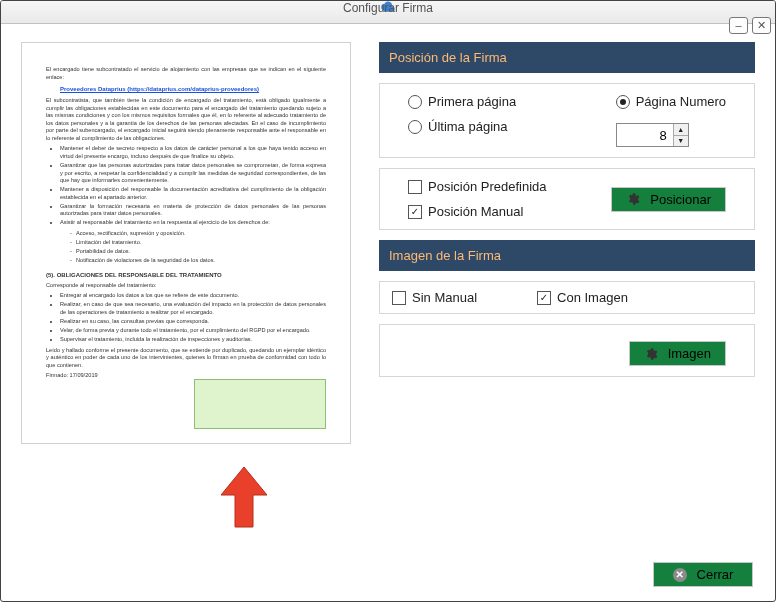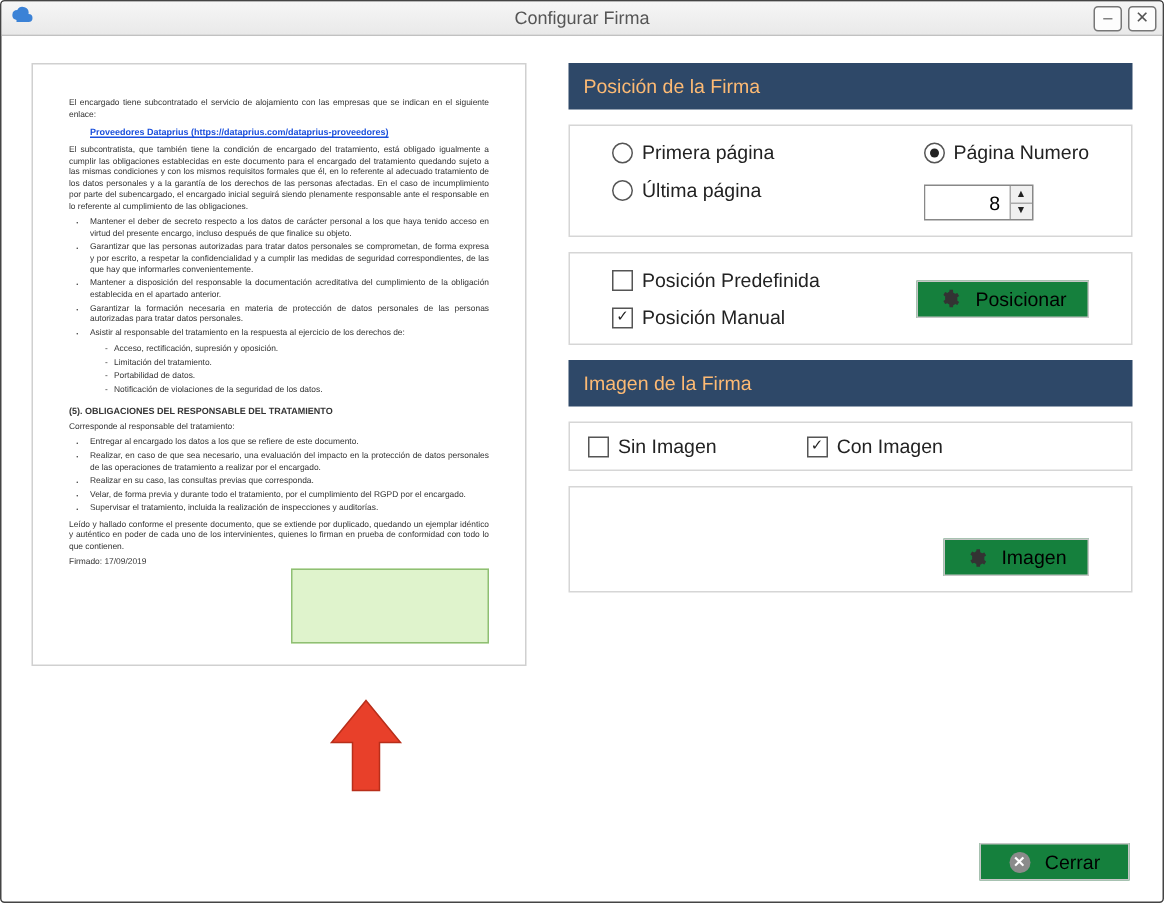--- a/index.html
+++ b/index.html
@@ -1,17 +1,17 @@
 <!DOCTYPE html>
 <html><head>
 <meta charset="utf-8">
 <style>
 html,body{margin:0;padding:0;font-family:'Segoe UI',Tahoma,sans-serif;font-size:12px;color:#222;background:#fff;}
 .window{width:776px;height:602px;border:1px solid #444;box-sizing:border-box;border-radius:3px;overflow:hidden;background:#fff;position:relative;}
-.titlebar{height:22px;background:linear-gradient(#f6f6f6,#e9e9e9);border-bottom:1px solid #c1c1c1;display:flex;align-items:center;position:relative;font-size:12px;color:#555;}
+.titlebar{height:22px;background:linear-gradient(#f6f6f6,#e9e9e9);border-bottom:1px solid #c1c1c1;display:flex;align-items:center;position:relative;font-size:12px;color:#555;flex-direction:column;}
 .titlebar .app-icon{width:16px;height:16px;margin:0 6px;display:flex;align-items:center;justify-content:center;}
 .titlebar .title{position:absolute;left:0;right:0;text-align:center;pointer-events:none;}
 .titlebar .win-btns{margin-left:auto;display:flex;gap:4px;padding-right:4px;}
 .titlebar .win-btn{width:17px;height:15px;border:1px solid #777;border-radius:3px;background:#fdfdfd;display:flex;align-items:center;justify-content:center;font-size:11px;line-height:1;cursor:pointer;}
 .header{background:#2e4868;color:#fff;padding:10px 16px;font-size:15px;font-weight:600;}
 .body{display:flex;gap:18px;padding:18px 20px 12px 20px;box-sizing:border-box;}
 .left-pane{width:340px;}
 .doc-preview{width:330px;height:402px;border:1px solid #d0d0d0;background:#fff;position:relative;box-sizing:border-box;padding:20px 24px 10px 24px;font-size:5.6px;line-height:1.35;color:#333;}
 .doc-preview p{margin:3px 0;}
 .doc-preview .link{color:#1a4fdc;font-weight:bold;text-decoration:underline;margin:4px 0 4px 14px;display:block;font-size:6px;}
@@ -155,31 +155,31 @@
           </button>
         </div>
       </div>
 
       <div class="section-head">Imagen de la Firma</div>
 
       <div class="panel" style="padding:8px 12px;">
         <div class="row" style="gap:60px;">
           <label class="check">
             <span class="c"></span>
-            <span>Sin Imagen</span>
+            <span>Sin Manual</span>
           </label>
           <label class="check">
             <span class="c on"></span>
             <span>Con Imagen</span>
           </label>
         </div>
       </div>
 
       <div class="panel">
-        <div style="text-align:right;margin-top:24px;">
+        <div style="text-align:right;margin-top:6px;">
           <button class="btn">
             <span class="gear">
               <svg viewBox="0 0 24 24">
                   <path fill="#333" d="M12 8a4 4 0 1 0 0 8 4 4 0 0 0 0-8zm9 4a7.9 7.9 0 0 0-.1-1.3l2.1-1.6-2-3.4-2.5 1a7.6 7.6 0 0 0-2.2-1.3L16 2h-4l-.3 2.4a7.6 7.6 0 0 0-2.2 1.3l-2.5-1-2 3.4 2.1 1.6A8 8 0 0 0 7 12c0 .4 0 .9.1 1.3L5 14.9l2 3.4 2.5-1c.7.5 1.4 1 2.2 1.3L12 22h4l.3-2.4c.8-.3 1.5-.8 2.2-1.3l2.5 1 2-3.4-2.1-1.6c.1-.4.1-.9.1-1.3z"></path>
                 </svg>
             </span>
             <span>Imagen</span>
           </button>
         </div>
       </div>

